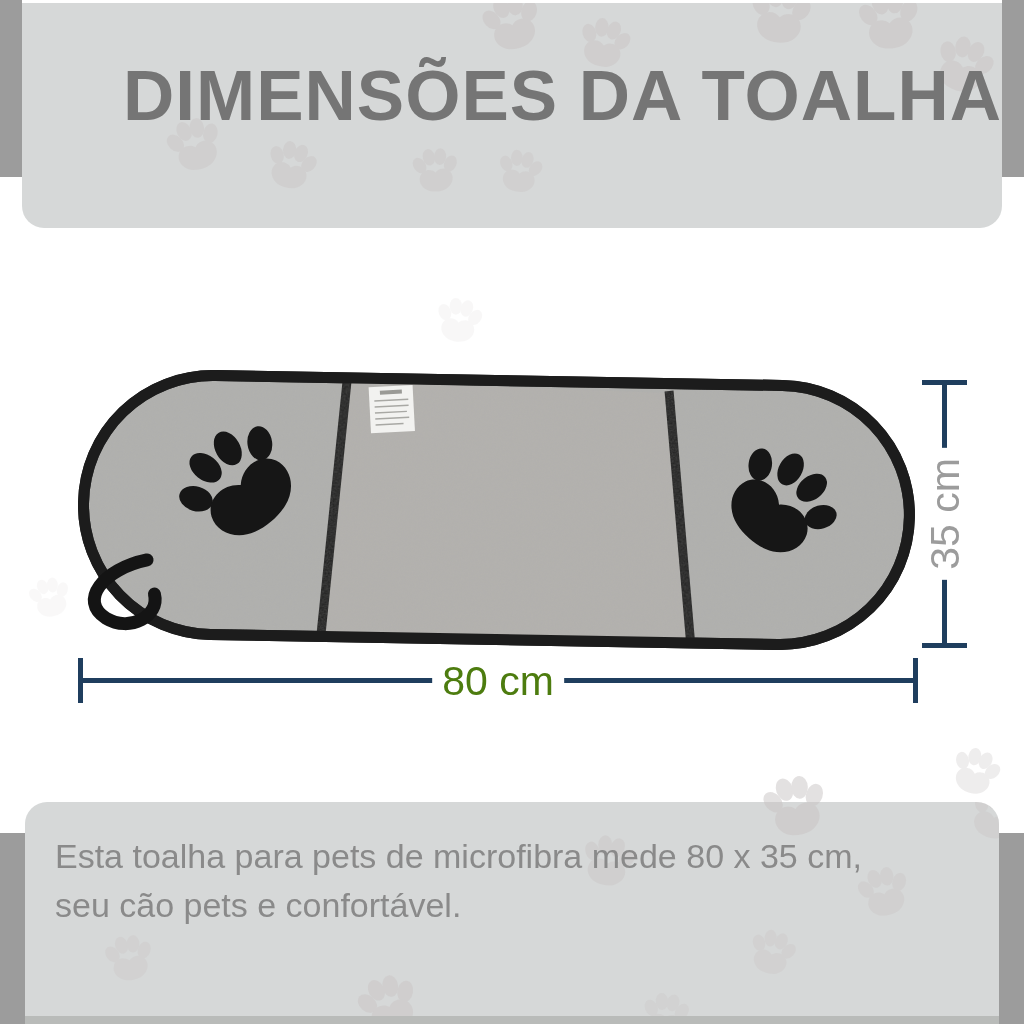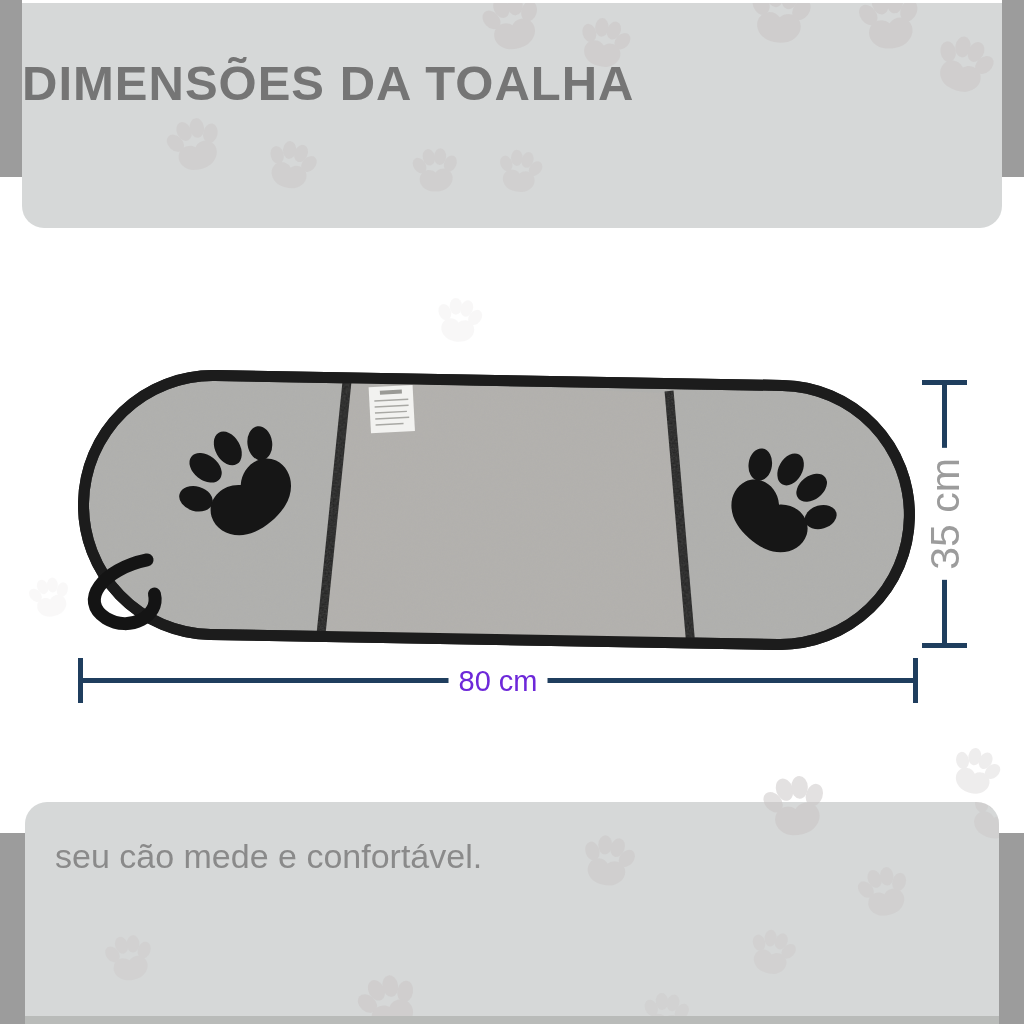--- a/index.html
+++ b/index.html
@@ -22,22 +22,22 @@
   .banner-top {
     left:22px; top:3px; width:980px; height:225px;
     border-radius:0 0 22px 22px;
   }
   .banner-bottom {
     left:25px; top:802px; width:974px; height:214px;
     border-radius:22px 22px 0 0;
     padding:30px 0 0 30px;
   }
   .page-title {
-    position:relative; z-index:3; margin-top:52px; text-align:left;
-    font-size:49px; font-weight:bold; letter-spacing:1px; color:#757575;
+    position:relative; z-index:3; margin-top:52px; text-align:right;
+    font-size:71px; font-weight:bold; letter-spacing:1px; color:#757575;
     white-space:nowrap;
   }
   .desc-line {
     position:relative; z-index:3;
     font-size:34px; line-height:49px; color:#8a8a8a; white-space:nowrap;
   }
 
   
   .wm { position:absolute; fill:#c9c4c4; }
   .wm svg, svg.wm { display:block; }
@@ -48,21 +48,21 @@
   
   .dim { position:absolute; z-index:4; }
   .dim-h { left:78px; top:658px; width:840px; height:45px; }
   .dim-h .cap { position:absolute; top:0; width:5px; height:45px; background:#1f3e5e; }
   .dim-h .cap.left { left:0; }
   .dim-h .cap.right { right:0; }
   .dim-h .line { position:absolute; left:3px; right:3px; top:20px; height:5px; background:#1f3e5e; }
   .dim-h .dim-label {
     position:absolute; left:50%; top:50%; transform:translate(-50%,-50%);
     background:#ffffff; padding:2px 10px;
-    font-size:29px; color:#6d28d9; white-space:nowrap;
+    font-size:41px; color:#4d7c0f; white-space:nowrap;
   }
   .dim-v { left:922px; top:380px; width:45px; height:268px; }
   .dim-v .cap { position:absolute; left:0; width:45px; height:5px; background:#1f3e5e; }
   .dim-v .cap.top { top:0; }
   .dim-v .cap.bottom { bottom:0; }
   .dim-v .line { position:absolute; top:3px; bottom:3px; left:20px; width:5px; background:#1f3e5e; }
   .dim-v .dim-label {
     position:absolute; left:50%; top:50%;
     transform:translate(-50%,-50%) rotate(-90deg);
     background:#ffffff; padding:2px 10px;
@@ -216,20 +216,21 @@
     <svg class="wm" viewBox="0 0 100 100" style="left:718px; top:125px; width:56px; height:56px; opacity:.3; transform:rotate(14deg)">
         <use href="#pawSym"></use>
       </svg>
     <svg class="wm" viewBox="0 0 100 100" style="left:938px; top:-14px; width:60px; height:60px; opacity:.35; transform:rotate(20deg)">
         <use href="#pawSym"></use>
       </svg>
     <svg class="wm" viewBox="0 0 100 100" style="left:612px; top:188px; width:56px; height:56px; opacity:.3; transform:rotate(5deg)">
         <use href="#pawSym"></use>
       </svg>
 
-    <div class="desc-line">seu cão mede e confortável.</div>
+    <div class="desc-line">Esta toalha para pets de microfibra mede 80 x 35 cm,</div>
+    <div class="desc-line">seu cão pets e confortável.</div>
   </div>
 
   <svg class="wm" viewBox="0 0 100 100" style="left:757px; top:772px; width:76px; height:76px; opacity:.5; transform:rotate(-12deg); z-index:5">
       <use href="#pawSym"></use>
     </svg>
 
 </div>
 
 </body></html>

